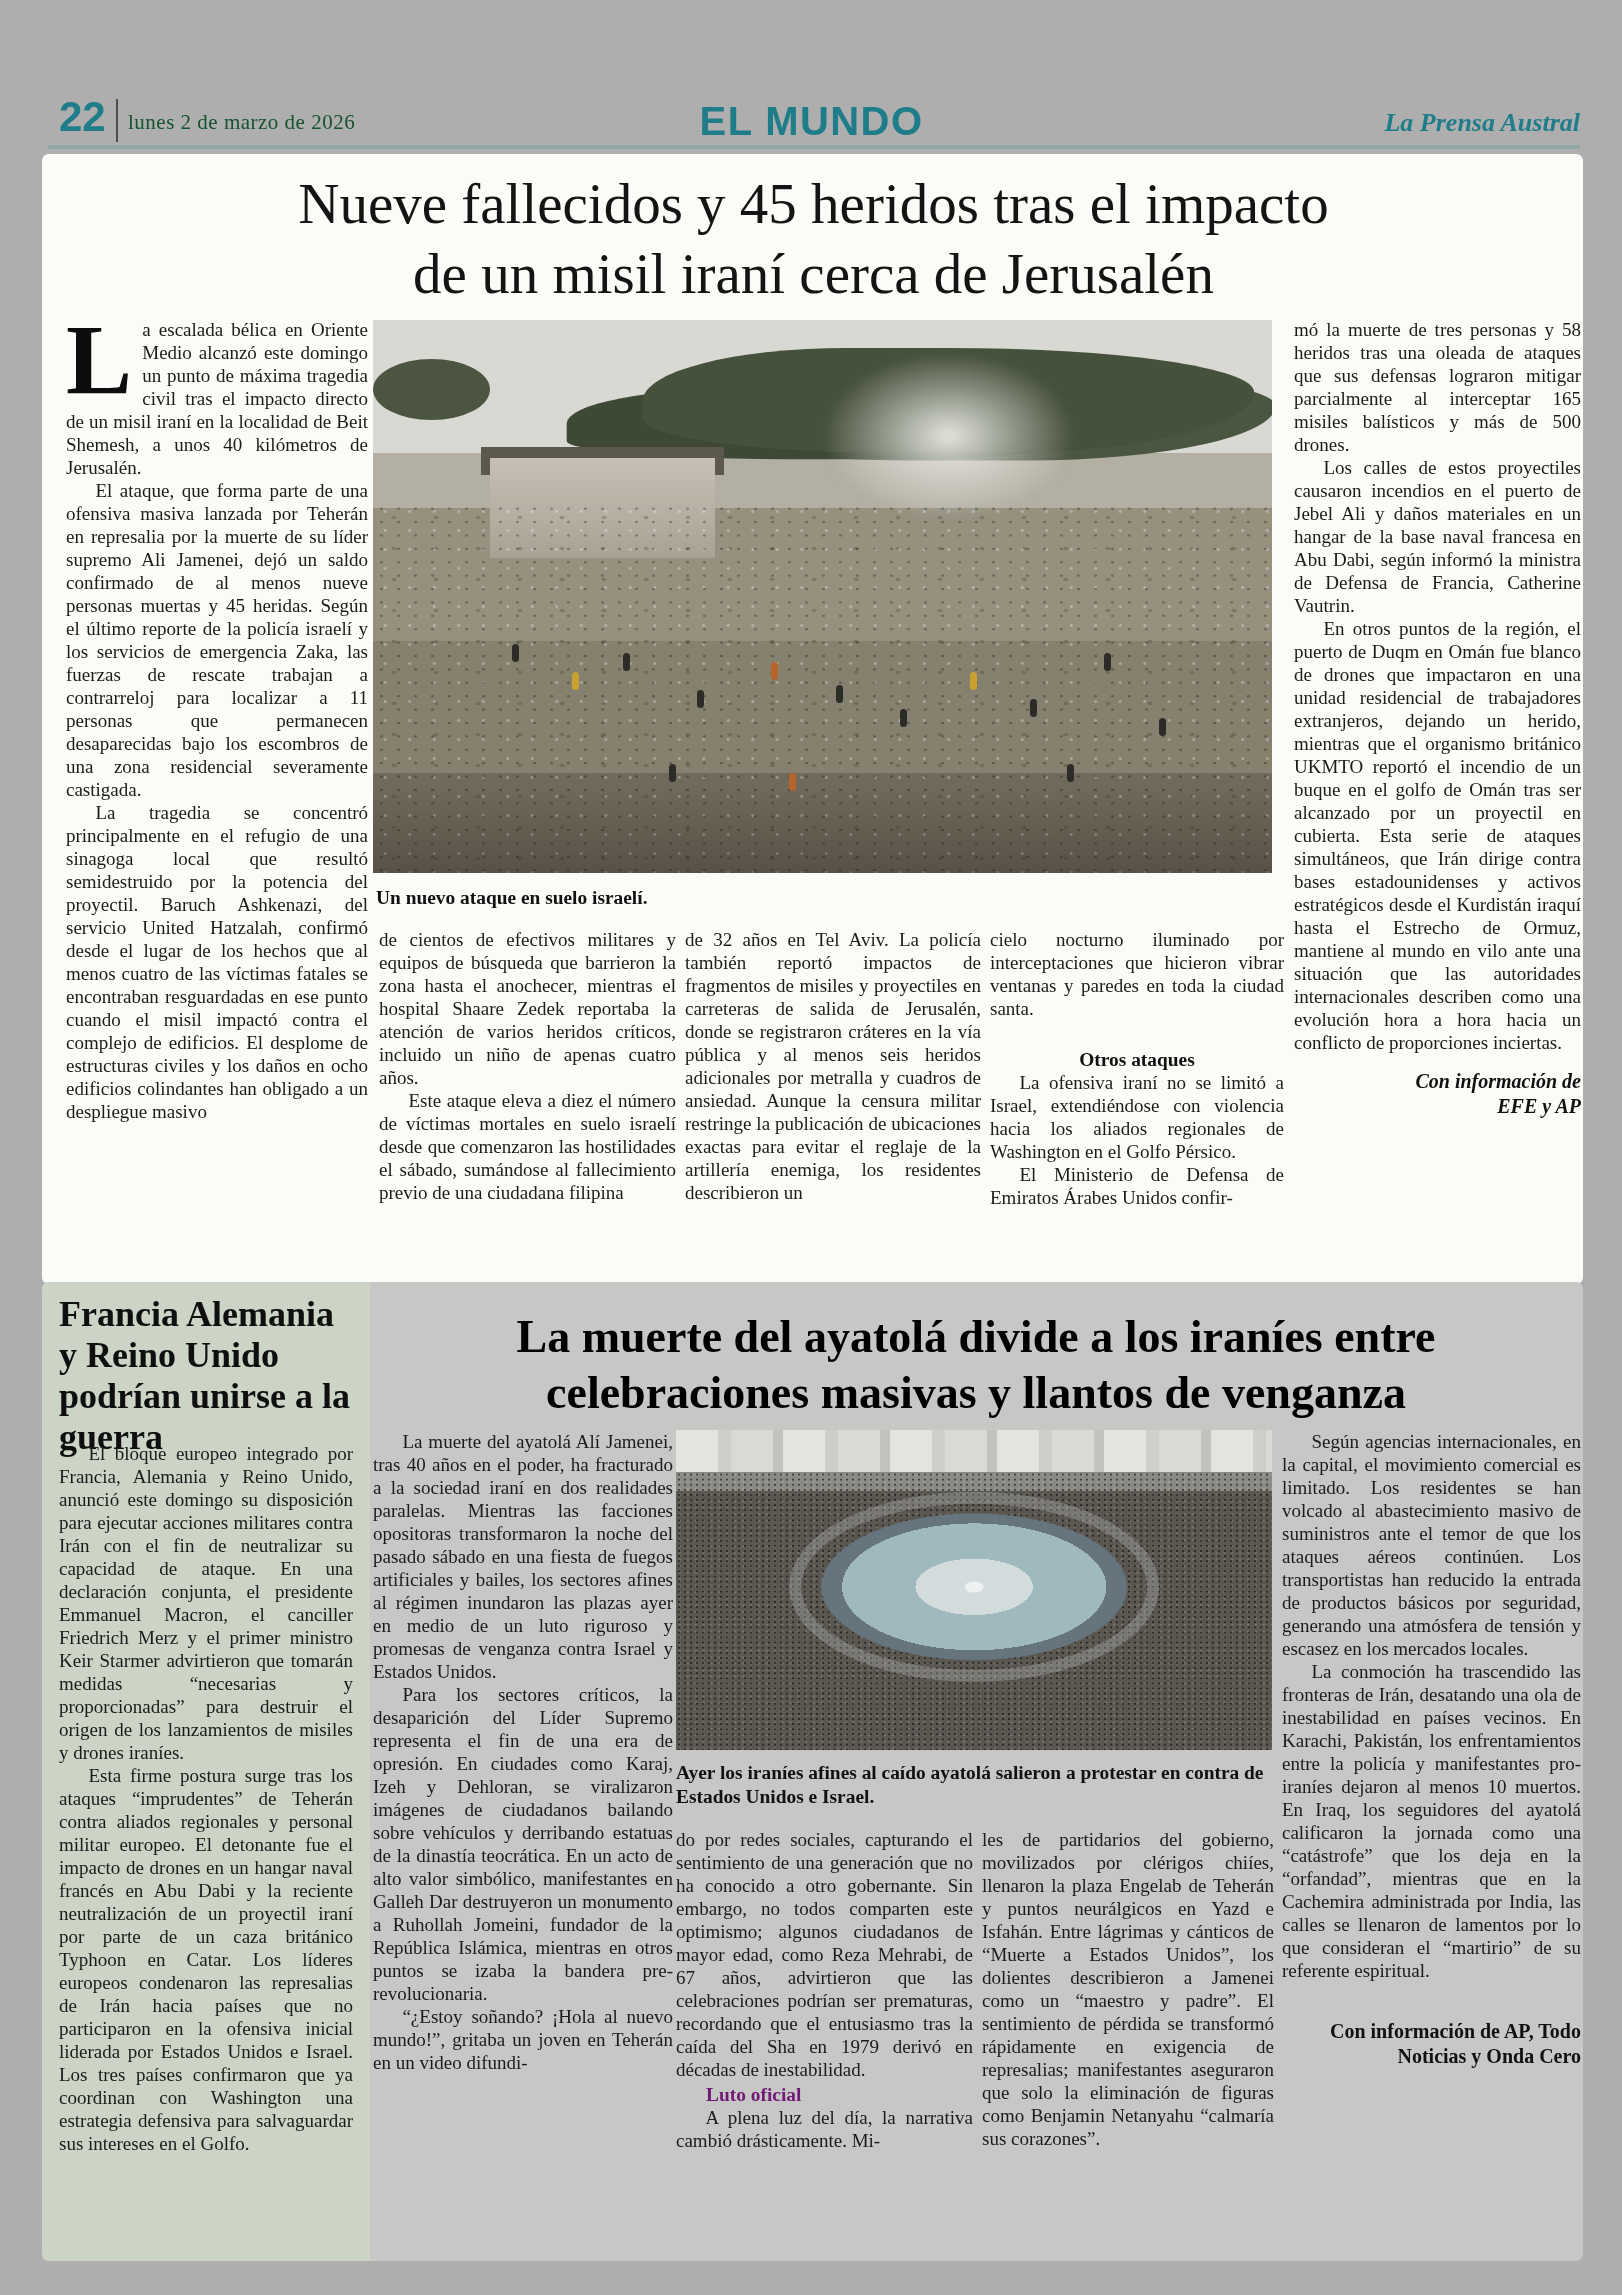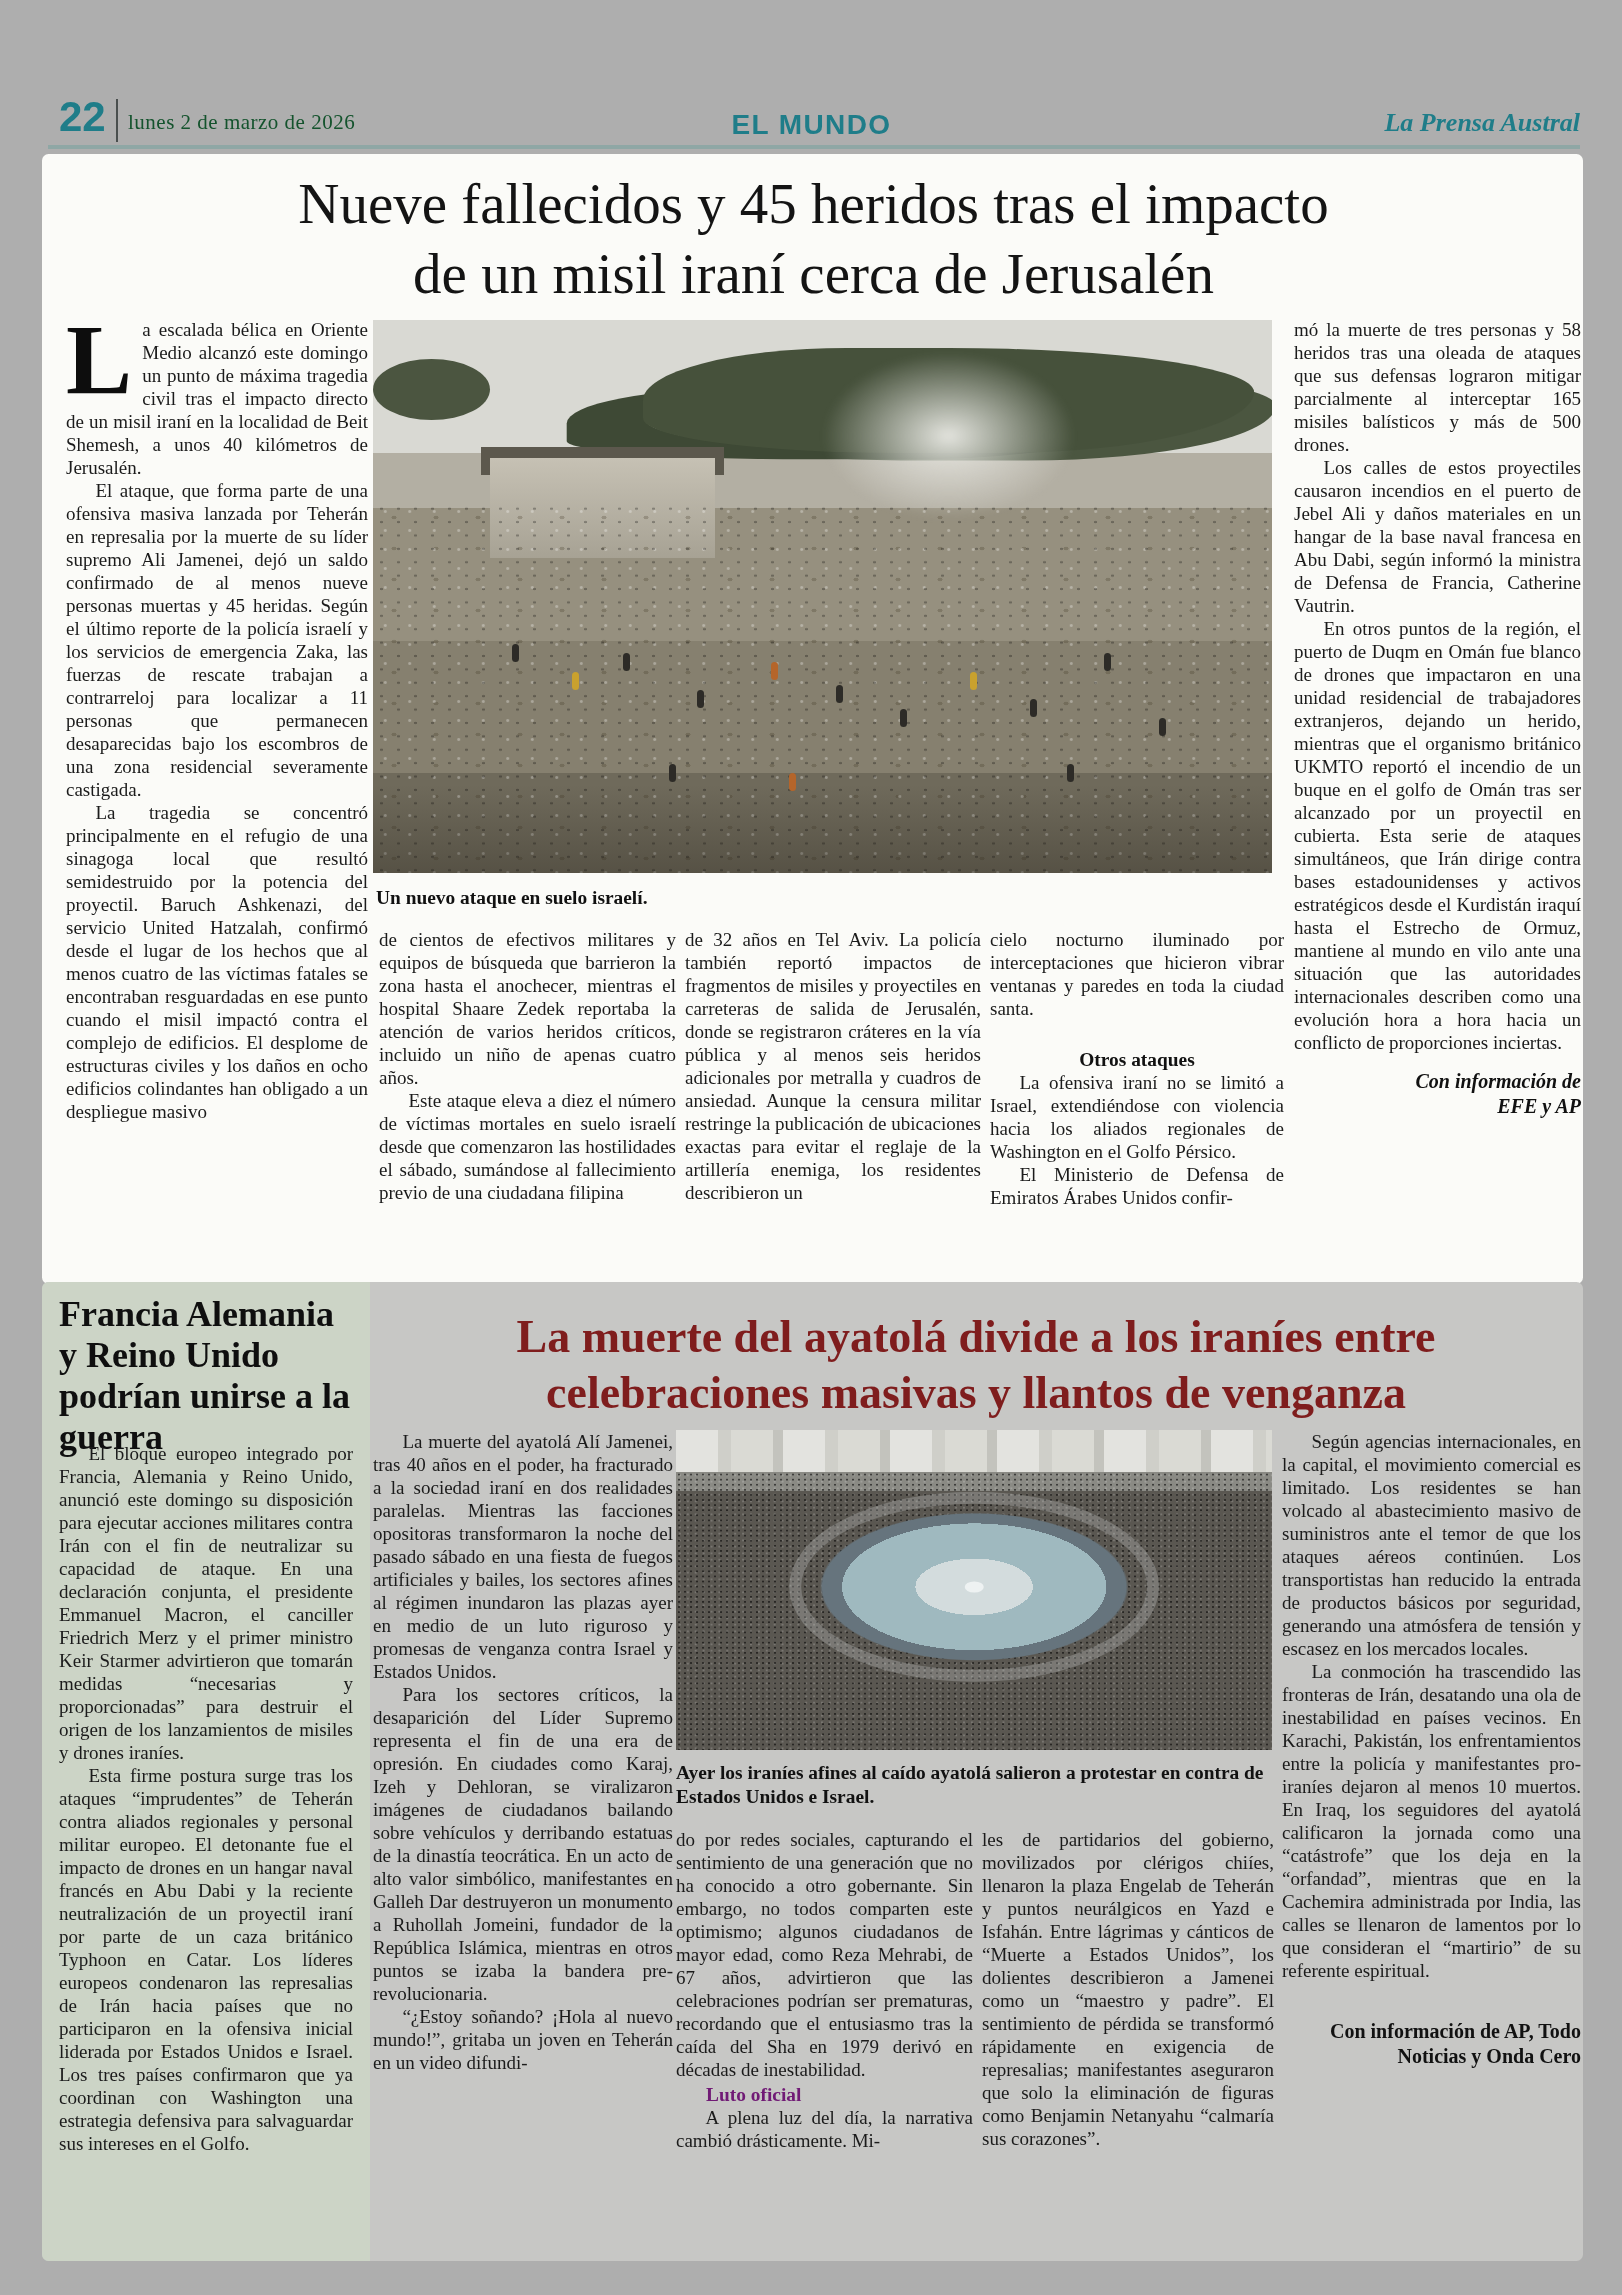--- a/index.html
+++ b/index.html
@@ -4,32 +4,32 @@
 <style>
   html,body{margin:0;padding:0;}
   body{background:#aeaeae;font-family:"Liberation Serif",serif;}
   .page{position:relative;width:1623px;height:2295px;overflow:hidden;background:#aeaeae;}
   .abs{position:absolute;}
 
   
   .pagenum{left:59px;top:93px;font-family:"Liberation Sans",sans-serif;font-weight:700;font-size:42px;color:#1f7d89;}
   .vbar{left:116px;top:99px;width:2.3px;height:43px;background:#4a4f4e;}
   .dateline{left:128px;top:110px;font-size:21px;color:#14532d;letter-spacing:0.5px;}
-  .section{left:50%;transform:translateX(-50%);top:109px;font-family:"Liberation Sans",sans-serif;font-weight:700;font-size:28px;letter-spacing:1.4px;color:#1f7d89;}
+  .section{left:50%;transform:translateX(-50%);top:99px;font-family:"Liberation Sans",sans-serif;font-weight:700;font-size:40px;letter-spacing:1.4px;color:#1f7d89;}
   .brand{right:43px;top:108px;font-weight:700;font-style:italic;font-size:26px;color:#1f7d89;}
   .hrule{left:48px;top:145px;width:1532px;height:4.2px;background:#8fa7a5;}
 
   
   .paper1{left:42px;top:154px;width:1541px;height:1130px;background:#fbfbf8;border-radius:6.5px;}
   .area2{left:42px;top:1282px;width:1541px;height:979px;background:#c7c7c5;border-radius:6.5px;}
   .sidebar-bg{left:42px;top:1282px;width:328px;height:979px;background:#ccd4c6;border-radius:6.5px 0 0 6.5px;}
 
   
   .h1{left:136px;top:169px;width:1355px;text-align:center;font-size:57px;line-height:70px;color:#141414;}
-  .h2{left:370px;top:1309px;width:1212px;text-align:center;font-weight:700;font-size:46px;line-height:56px;color:#7f1d1d;}
+  .h2{left:370px;top:1309px;width:1212px;text-align:center;font-weight:700;font-size:46px;line-height:56px;color:#000000;}
 
   
   .col{position:absolute;}
   .bp{margin:0;font-size:19px;line-height:23px;text-align:justify;color:#1b1b1b;text-indent:1.55em;}
   .bp.cont{text-indent:0;}
   .dropcap{float:left;font-weight:700;font-size:99px;line-height:77px;padding:2.8px 10.2px 0 0;color:#0d0d0d;}
   .subhead-c{margin:4.6px 0 0 0;font-size:19.4px;line-height:23px;font-weight:700;text-align:center;color:#111;}
   .subhead-l{margin:1.9px 0 0 0;font-size:19.4px;line-height:23px;font-weight:700;text-indent:1.55em;text-align:left;color:#701a75;}
   .byline{font-weight:700;font-size:20px;line-height:25px;text-align:right;color:#111;margin-left:auto;}
   .caption{font-weight:700;font-size:19.4px;line-height:24px;color:#111;text-align:left;}

